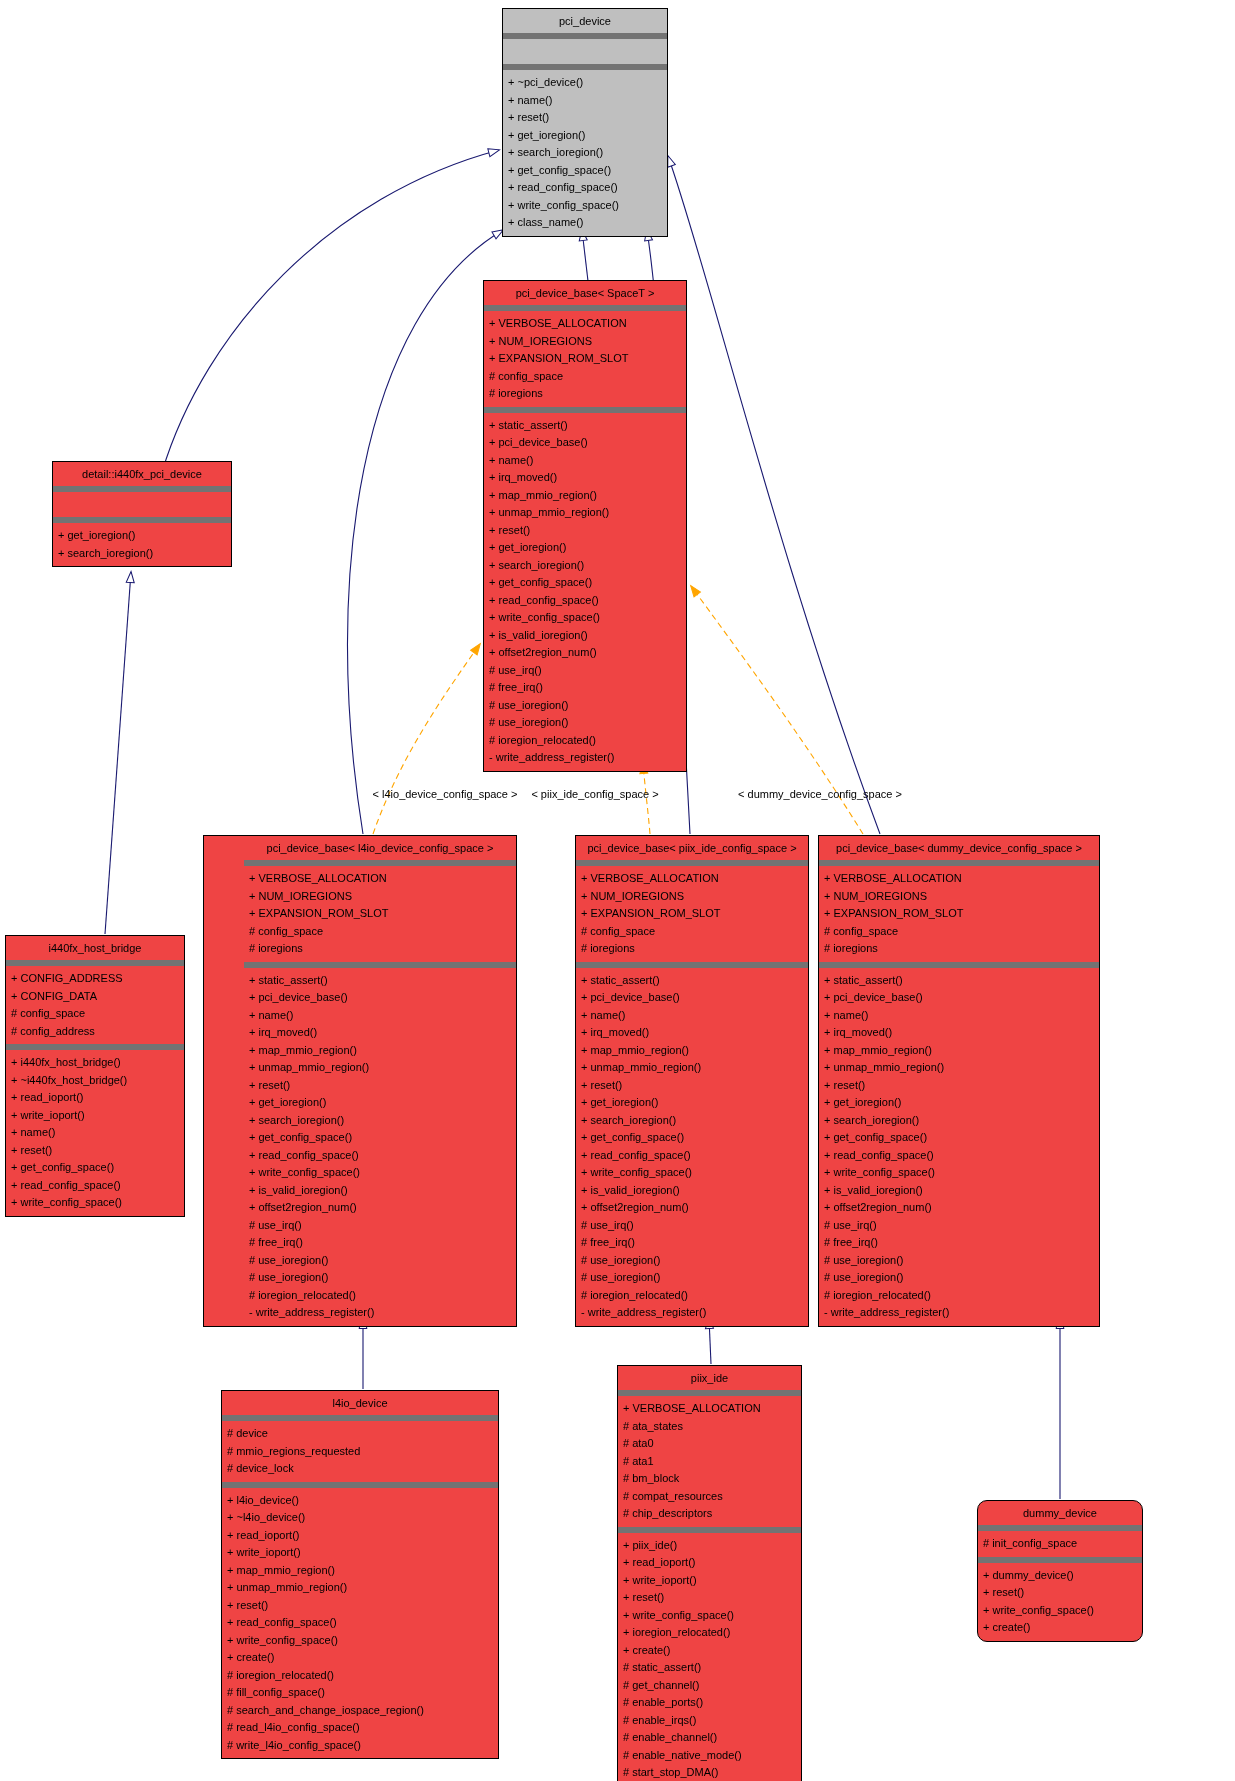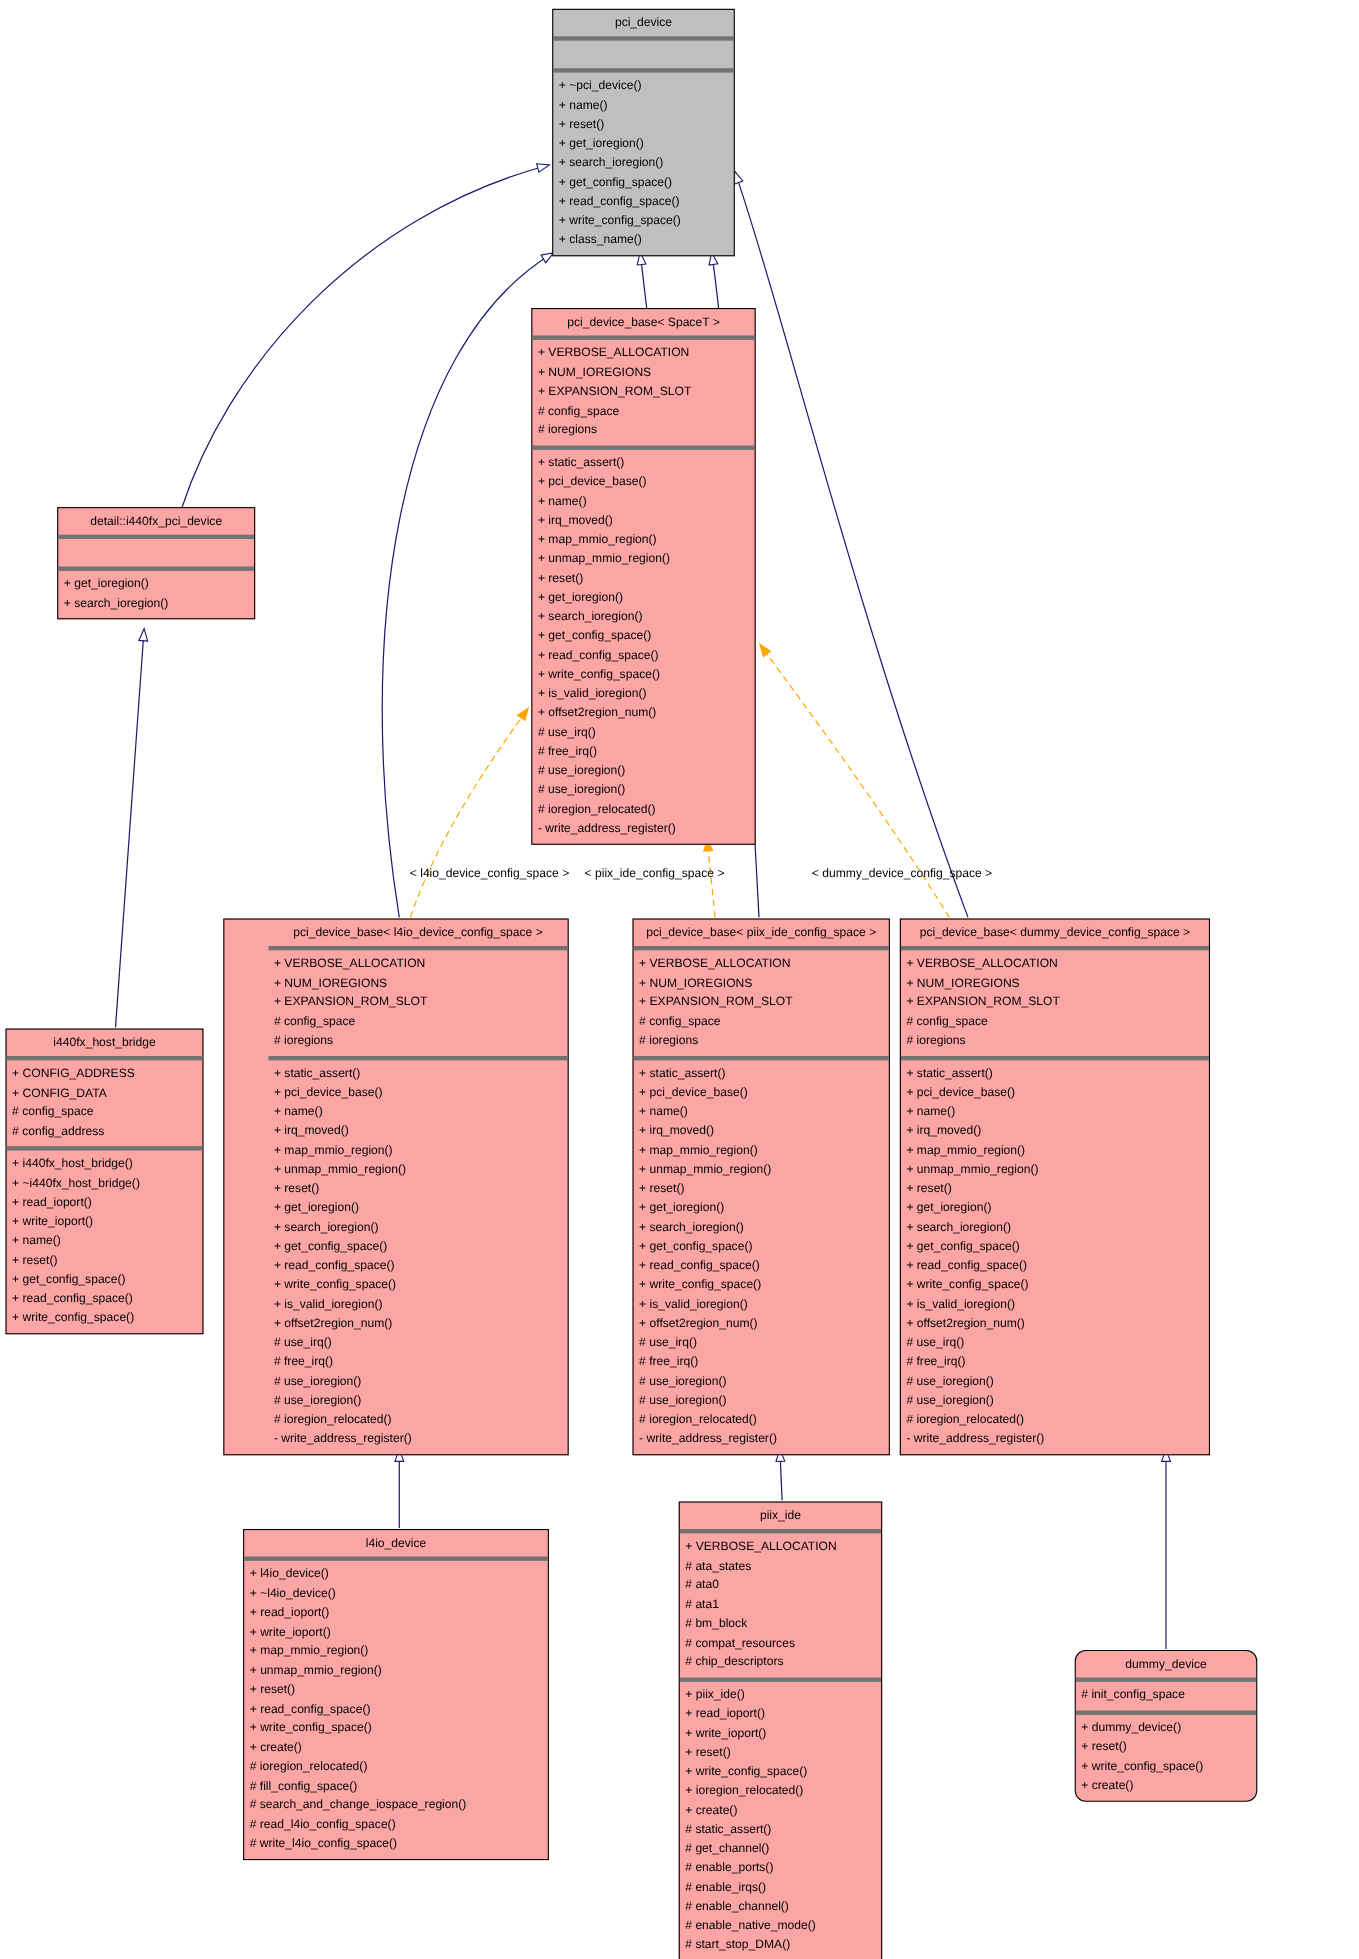--- a/index.html
+++ b/index.html
@@ -6,33 +6,33 @@
   #stage {
     position:relative; width:1183px; height:1781px;
     background:#ffffff; overflow:hidden;
     font-family:"Liberation Sans", sans-serif;
     color:#000;
   }
   #edge-layer { position:absolute; left:0; top:0; pointer-events:none; }
   .uml-class {
     position:absolute;
     border:1px solid #000;
-    background:#fca5a5;
+    background:#ef4444;
     font-size:11px;
     box-sizing:border-box;
   }
   .uml-class.highlight { background:#bfbfbf; }
   .uml-title {
     text-align:center;
     padding:6px 4px;
     white-space:nowrap;
     overflow:hidden;
   }
   .uml-sec {
-    border-top:4px solid #737373;
+    border-top:6px solid #737373;
     padding:4px 6px 4px 5px;
   }
   .uml-sec.empty { height:17px; }
   .uml-line { line-height:17.5px; white-space:nowrap; }
   .edge-label {
     position:absolute;
     transform:translate(-50%,-50%);
     font-size:11px;
     white-space:nowrap;
   }
@@ -235,20 +235,25 @@
           <div class="uml-line"># free_irq()</div>
           <div class="uml-line"># use_ioregion()</div>
           <div class="uml-line"># use_ioregion()</div>
           <div class="uml-line"># ioregion_relocated()</div>
           <div class="uml-line">- write_address_register()</div>
         </div>
       </div>
       <div class="uml-class" style="left: 221px; top: 1390px; width: 278px;">
         <div class="uml-title">l4io_device</div>
         <div class="uml-sec">
+          <div class="uml-line"># device</div>
+          <div class="uml-line"># mmio_regions_requested</div>
+          <div class="uml-line"># device_lock</div>
+        </div>
+        <div class="uml-sec">
           <div class="uml-line">+ l4io_device()</div>
           <div class="uml-line">+ ~l4io_device()</div>
           <div class="uml-line">+ read_ioport()</div>
           <div class="uml-line">+ write_ioport()</div>
           <div class="uml-line">+ map_mmio_region()</div>
           <div class="uml-line">+ unmap_mmio_region()</div>
           <div class="uml-line">+ reset()</div>
           <div class="uml-line">+ read_config_space()</div>
           <div class="uml-line">+ write_config_space()</div>
           <div class="uml-line">+ create()</div>

